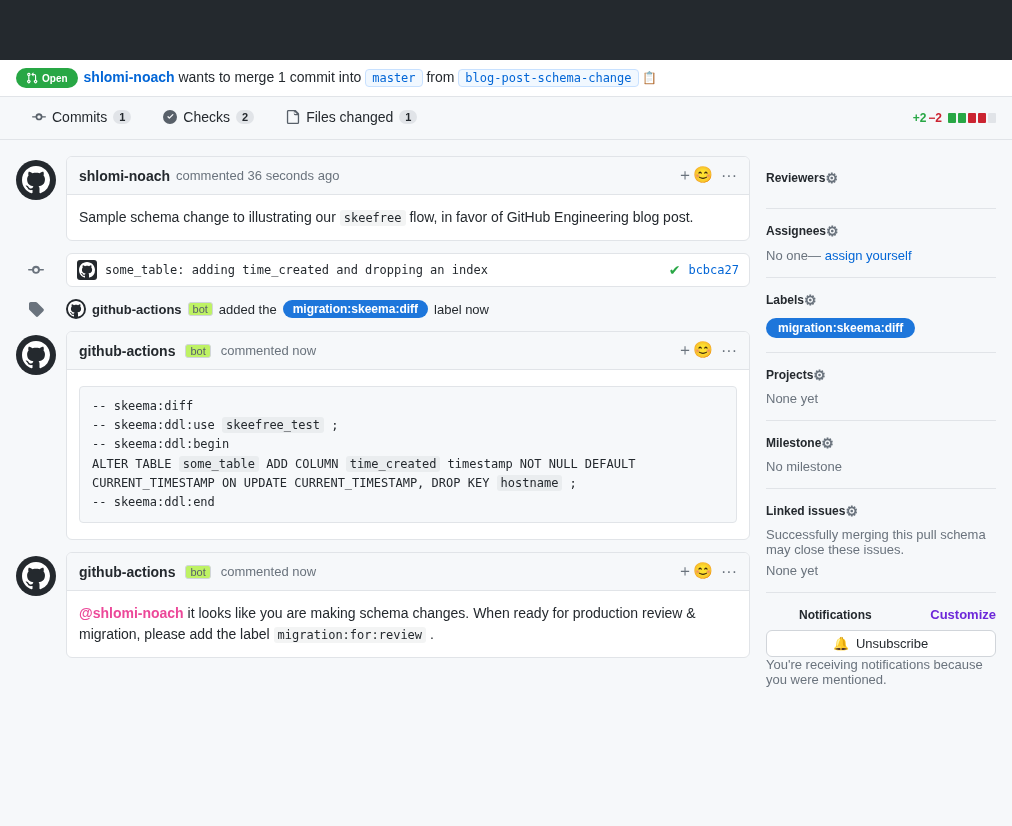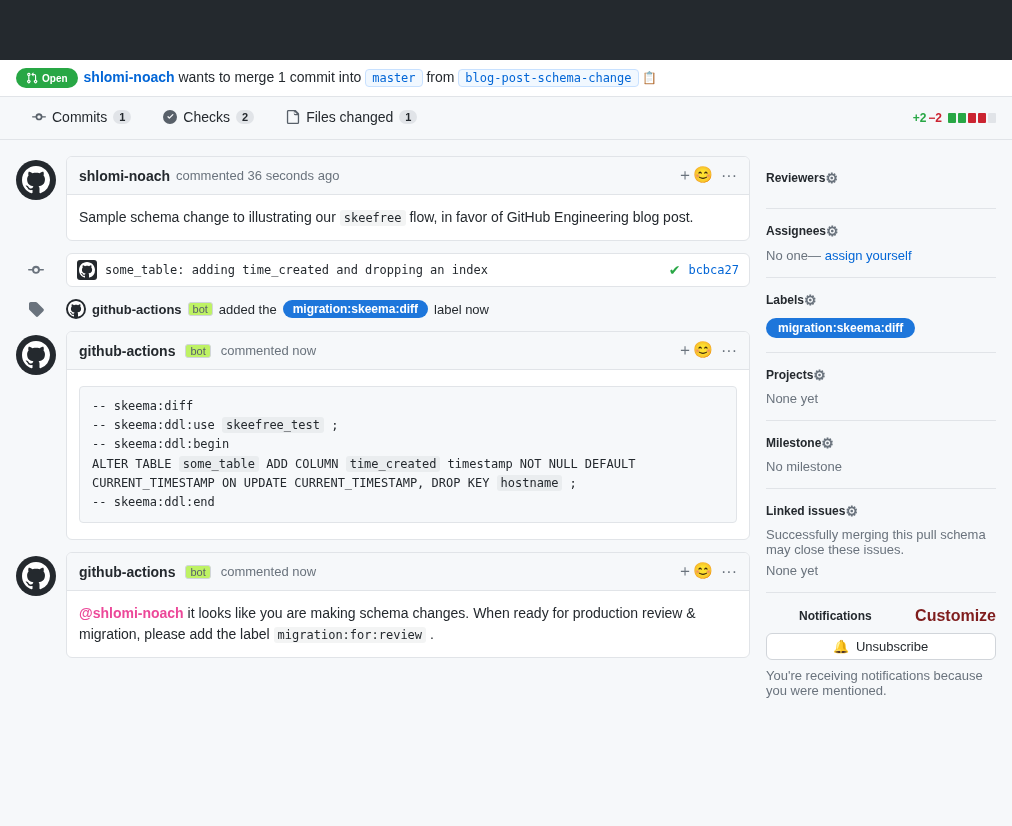--- a/index.html
+++ b/index.html
@@ -336,29 +336,28 @@
       align-items: center;
       justify-content: space-between;
       font-size: 12px;
       font-weight: 600;
       color: #24292e;
       margin-bottom: 8px;
       padding-left: 33px;
     }
 
     .customize-link {
-      font-size: 16px;
-      color: #7f1d1d;
+      font-size: 13px;
+      color: #6d28d9;
       cursor: pointer;
     }
 
     .notifications-body {
       font-size: 13px;
       color: #6a737d;
-      margin-top: 8px;
     }
   </style>
 </head>
 <body>
 
 <div class="top-bar"></div>
 
 <div class="pr-header">
   <span class="open-badge">
     <svg width="12" height="12" viewBox="0 0 16 16" fill="white">

